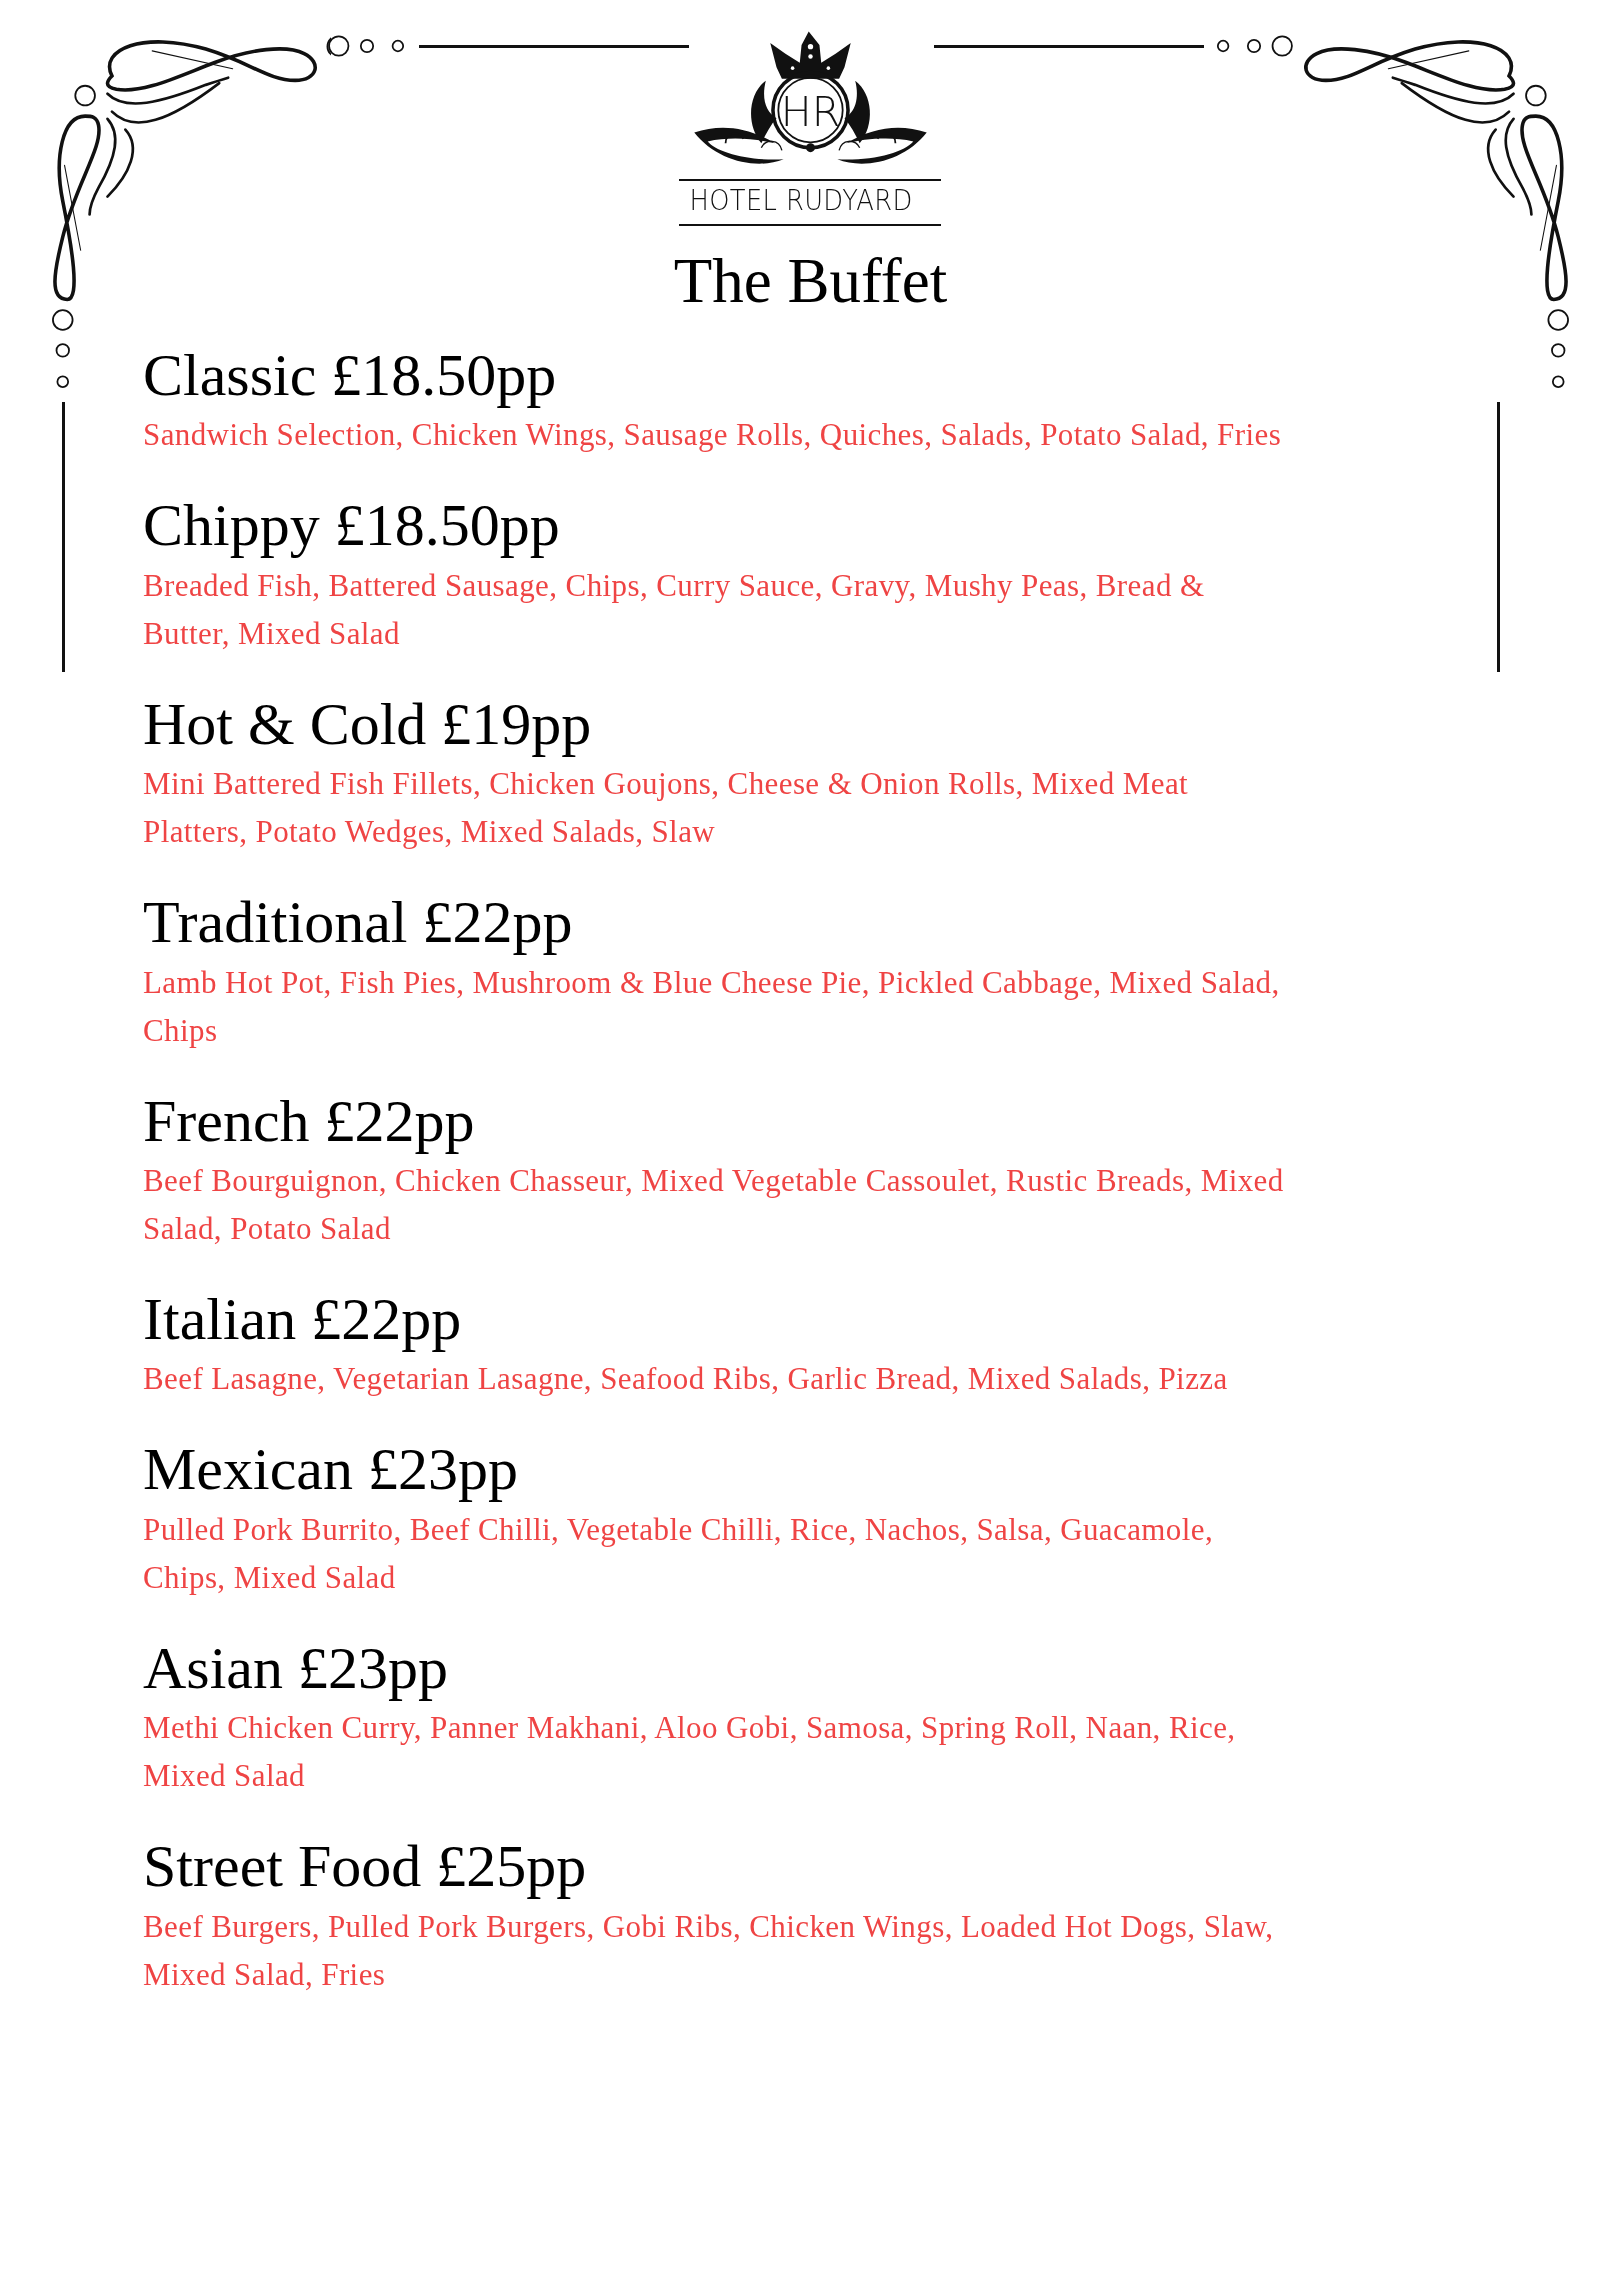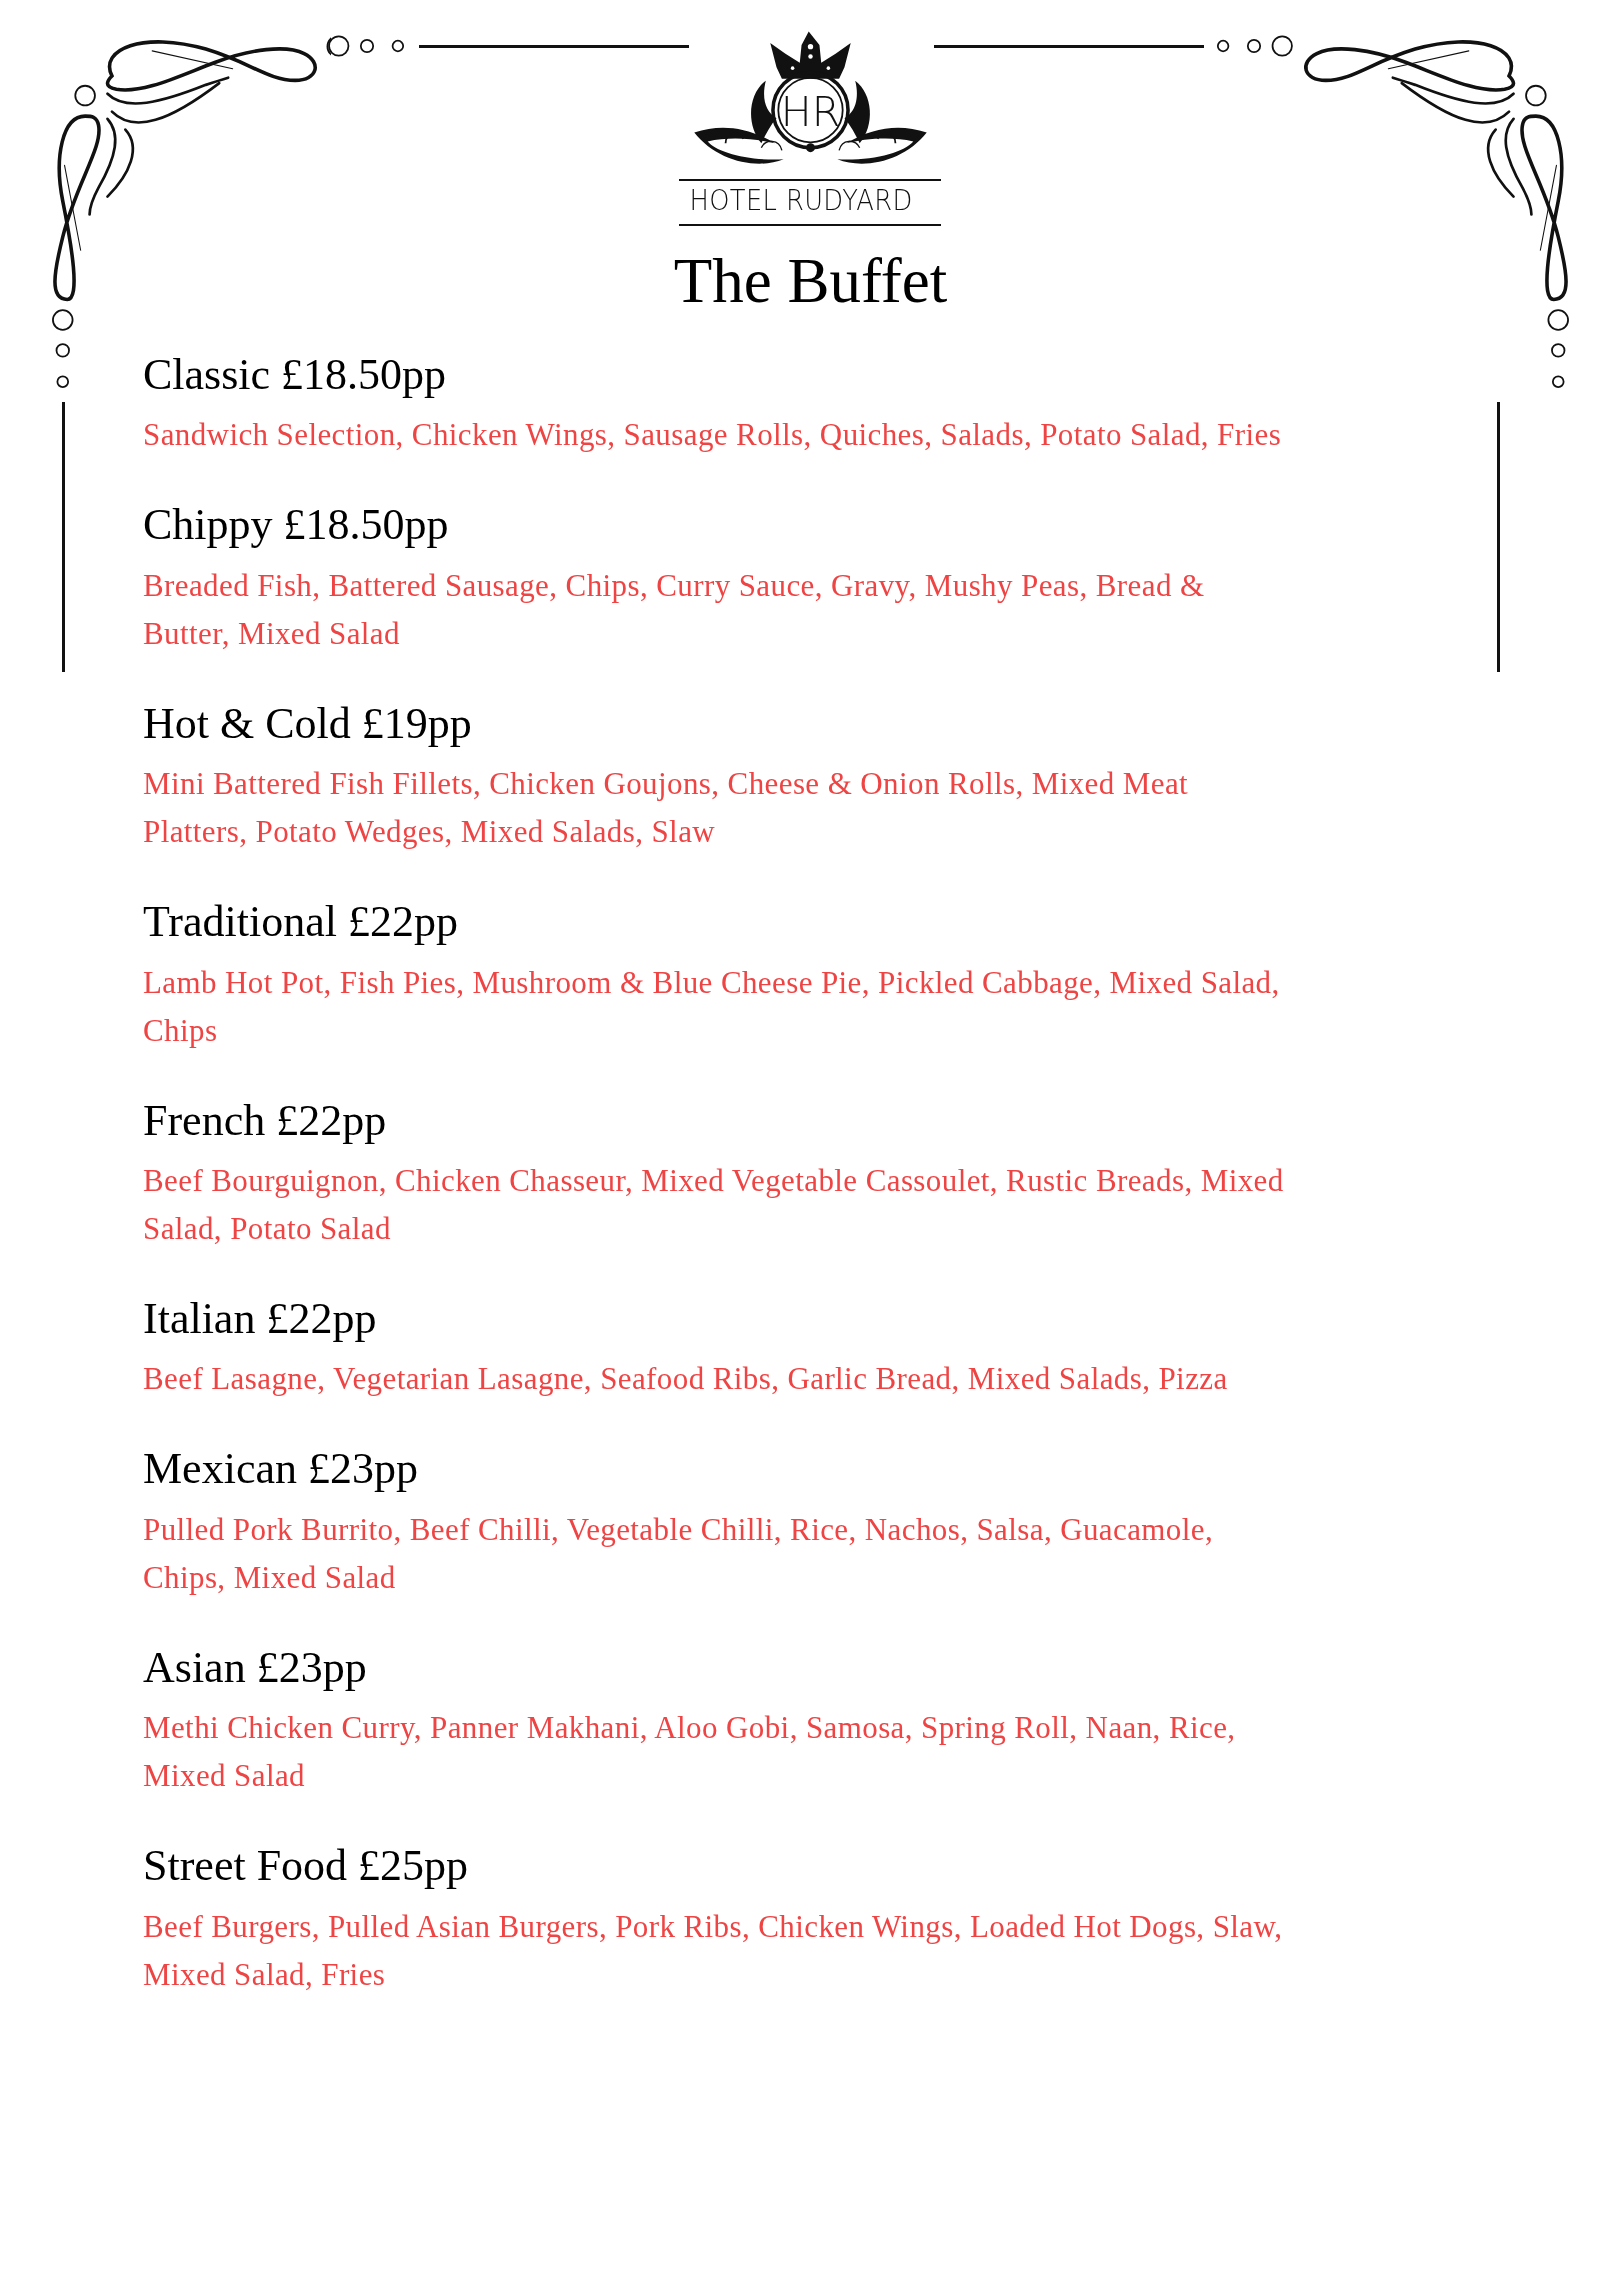--- a/index.html
+++ b/index.html
@@ -18,21 +18,21 @@
 
   .logo { position: absolute; left: 676px; top: 27px; width: 269px; height: 202px; }
   .logo-svg { position: absolute; left: 0; top: 0; width: 269px; height: 152px; }
   .brand-band { position: absolute; left: 2.7px; top: 152px; width: 262px; height: 43px; border-top: 2.7px solid #111; border-bottom: 2.7px solid #111; text-align: left; }
   .brand-name { display: block; font-family: "DejaVu Sans", "Liberation Sans", sans-serif; font-size: 28px; line-height: 39px; letter-spacing: 0.4px; font-weight: 300; color: #111; transform: scaleX(0.92); }
 
   .title { position: absolute; left: 0; width: 1621px; top: 232px; text-align: center; font-size: 63px; line-height: 99px; color: #000; font-weight: normal; margin: 0; }
 
   .menu { position: absolute; left: 143px; top: 348px; width: 1343px; }
   .section { margin: 0 0 39px 0; }
-  .section-heading { font-size: 44px; line-height: 54px; color: #000; margin: 0; font-weight: normal; white-space: nowrap; }
+  .section-heading { font-size: 60px; line-height: 54px; color: #000; margin: 0; font-weight: normal; white-space: nowrap; }
   .section-desc { margin: 9.4px 0 0 0; font-size: 31px; line-height: 48px; color: #ef4444; }
   .desc-line { display: block; white-space: nowrap; letter-spacing: 0.4px; }
 </style>
 </head>
 <body>
 
 <div class="page">
 
   <svg class="ornament corner-tl" viewBox="0 0 340 450">
     <g fill="none" stroke="#111" stroke-linecap="round">
@@ -181,19 +181,19 @@
       <div class="section">
     <h2 class="section-heading">Asian £23pp</h2>
     <div class="section-desc">
           <span class="desc-line">Methi Chicken Curry, Panner Makhani, Aloo Gobi, Samosa, Spring Roll, Naan, Rice,</span>
           <span class="desc-line">Mixed Salad</span>
         </div>
   </div>
       <div class="section">
     <h2 class="section-heading">Street Food £25pp</h2>
     <div class="section-desc">
-          <span class="desc-line">Beef Burgers, Pulled Asian Burgers, Pork Ribs, Chicken Wings, Loaded Hot Dogs, Slaw,</span>
+          <span class="desc-line">Beef Burgers, Pulled Pork Burgers, Gobi Ribs, Chicken Wings, Loaded Hot Dogs, Slaw,</span>
           <span class="desc-line">Mixed Salad, Fries</span>
         </div>
   </div>
     </div>
 </div>
 
 
 </body></html>

